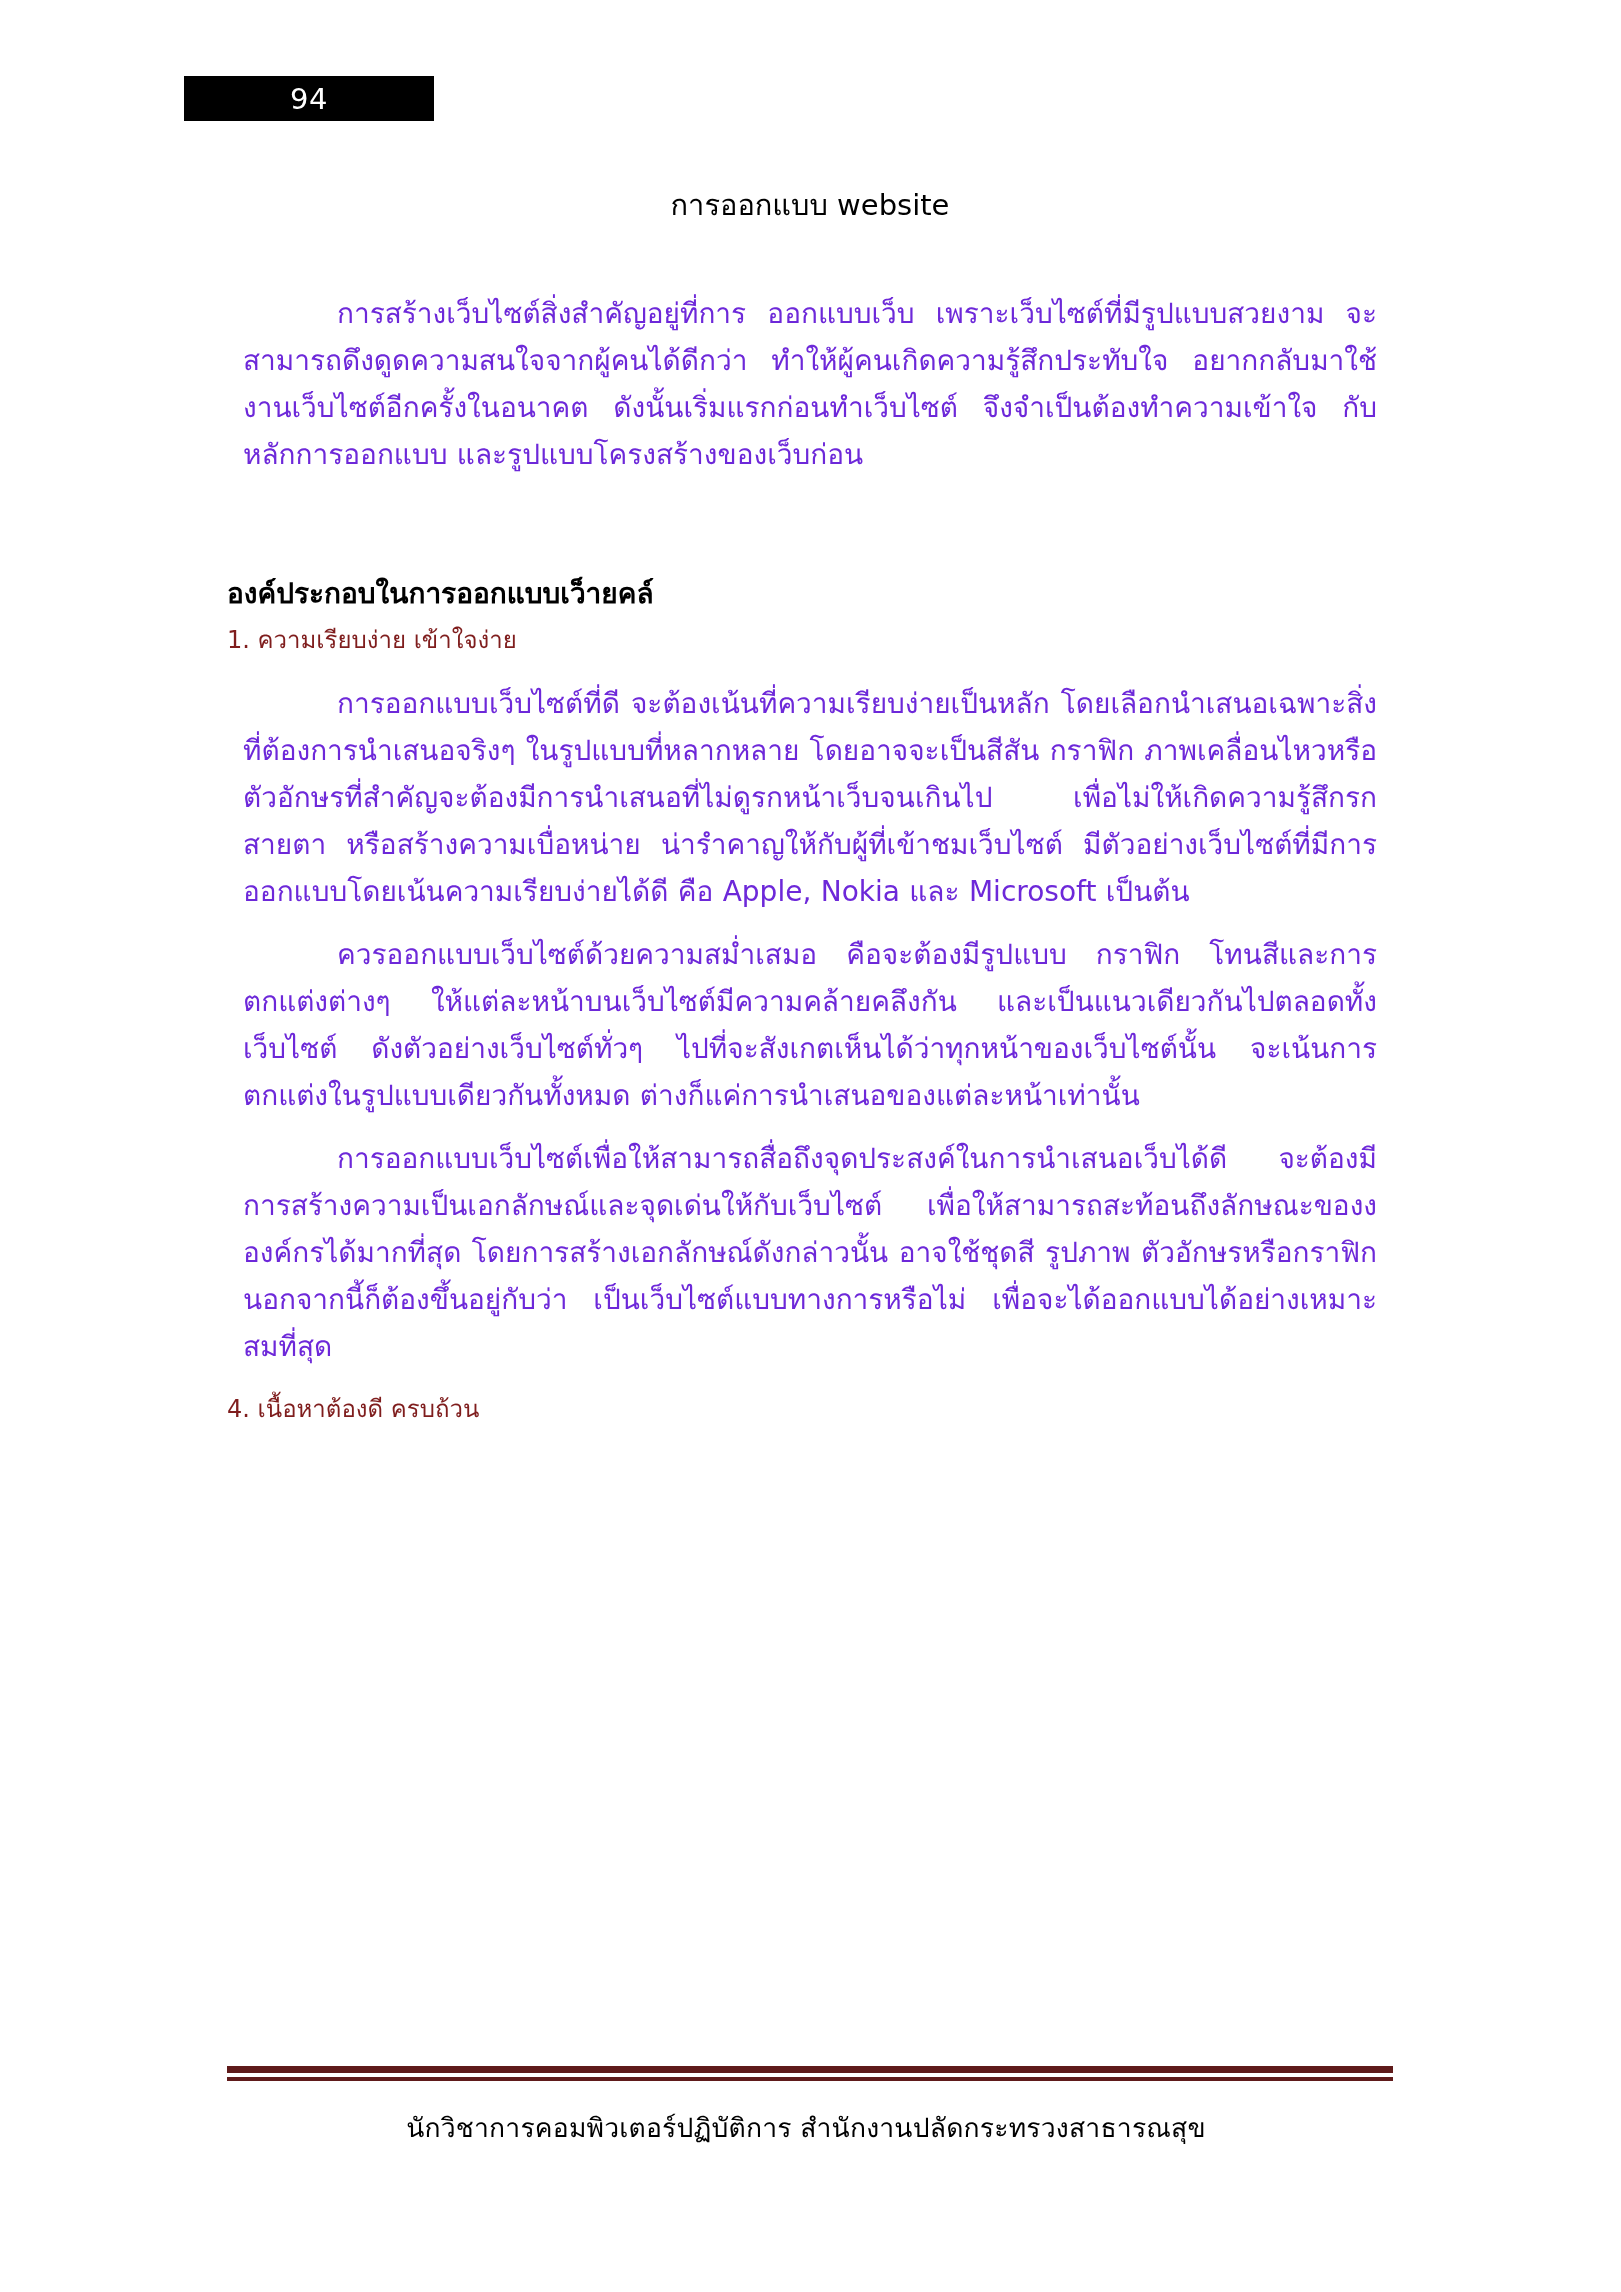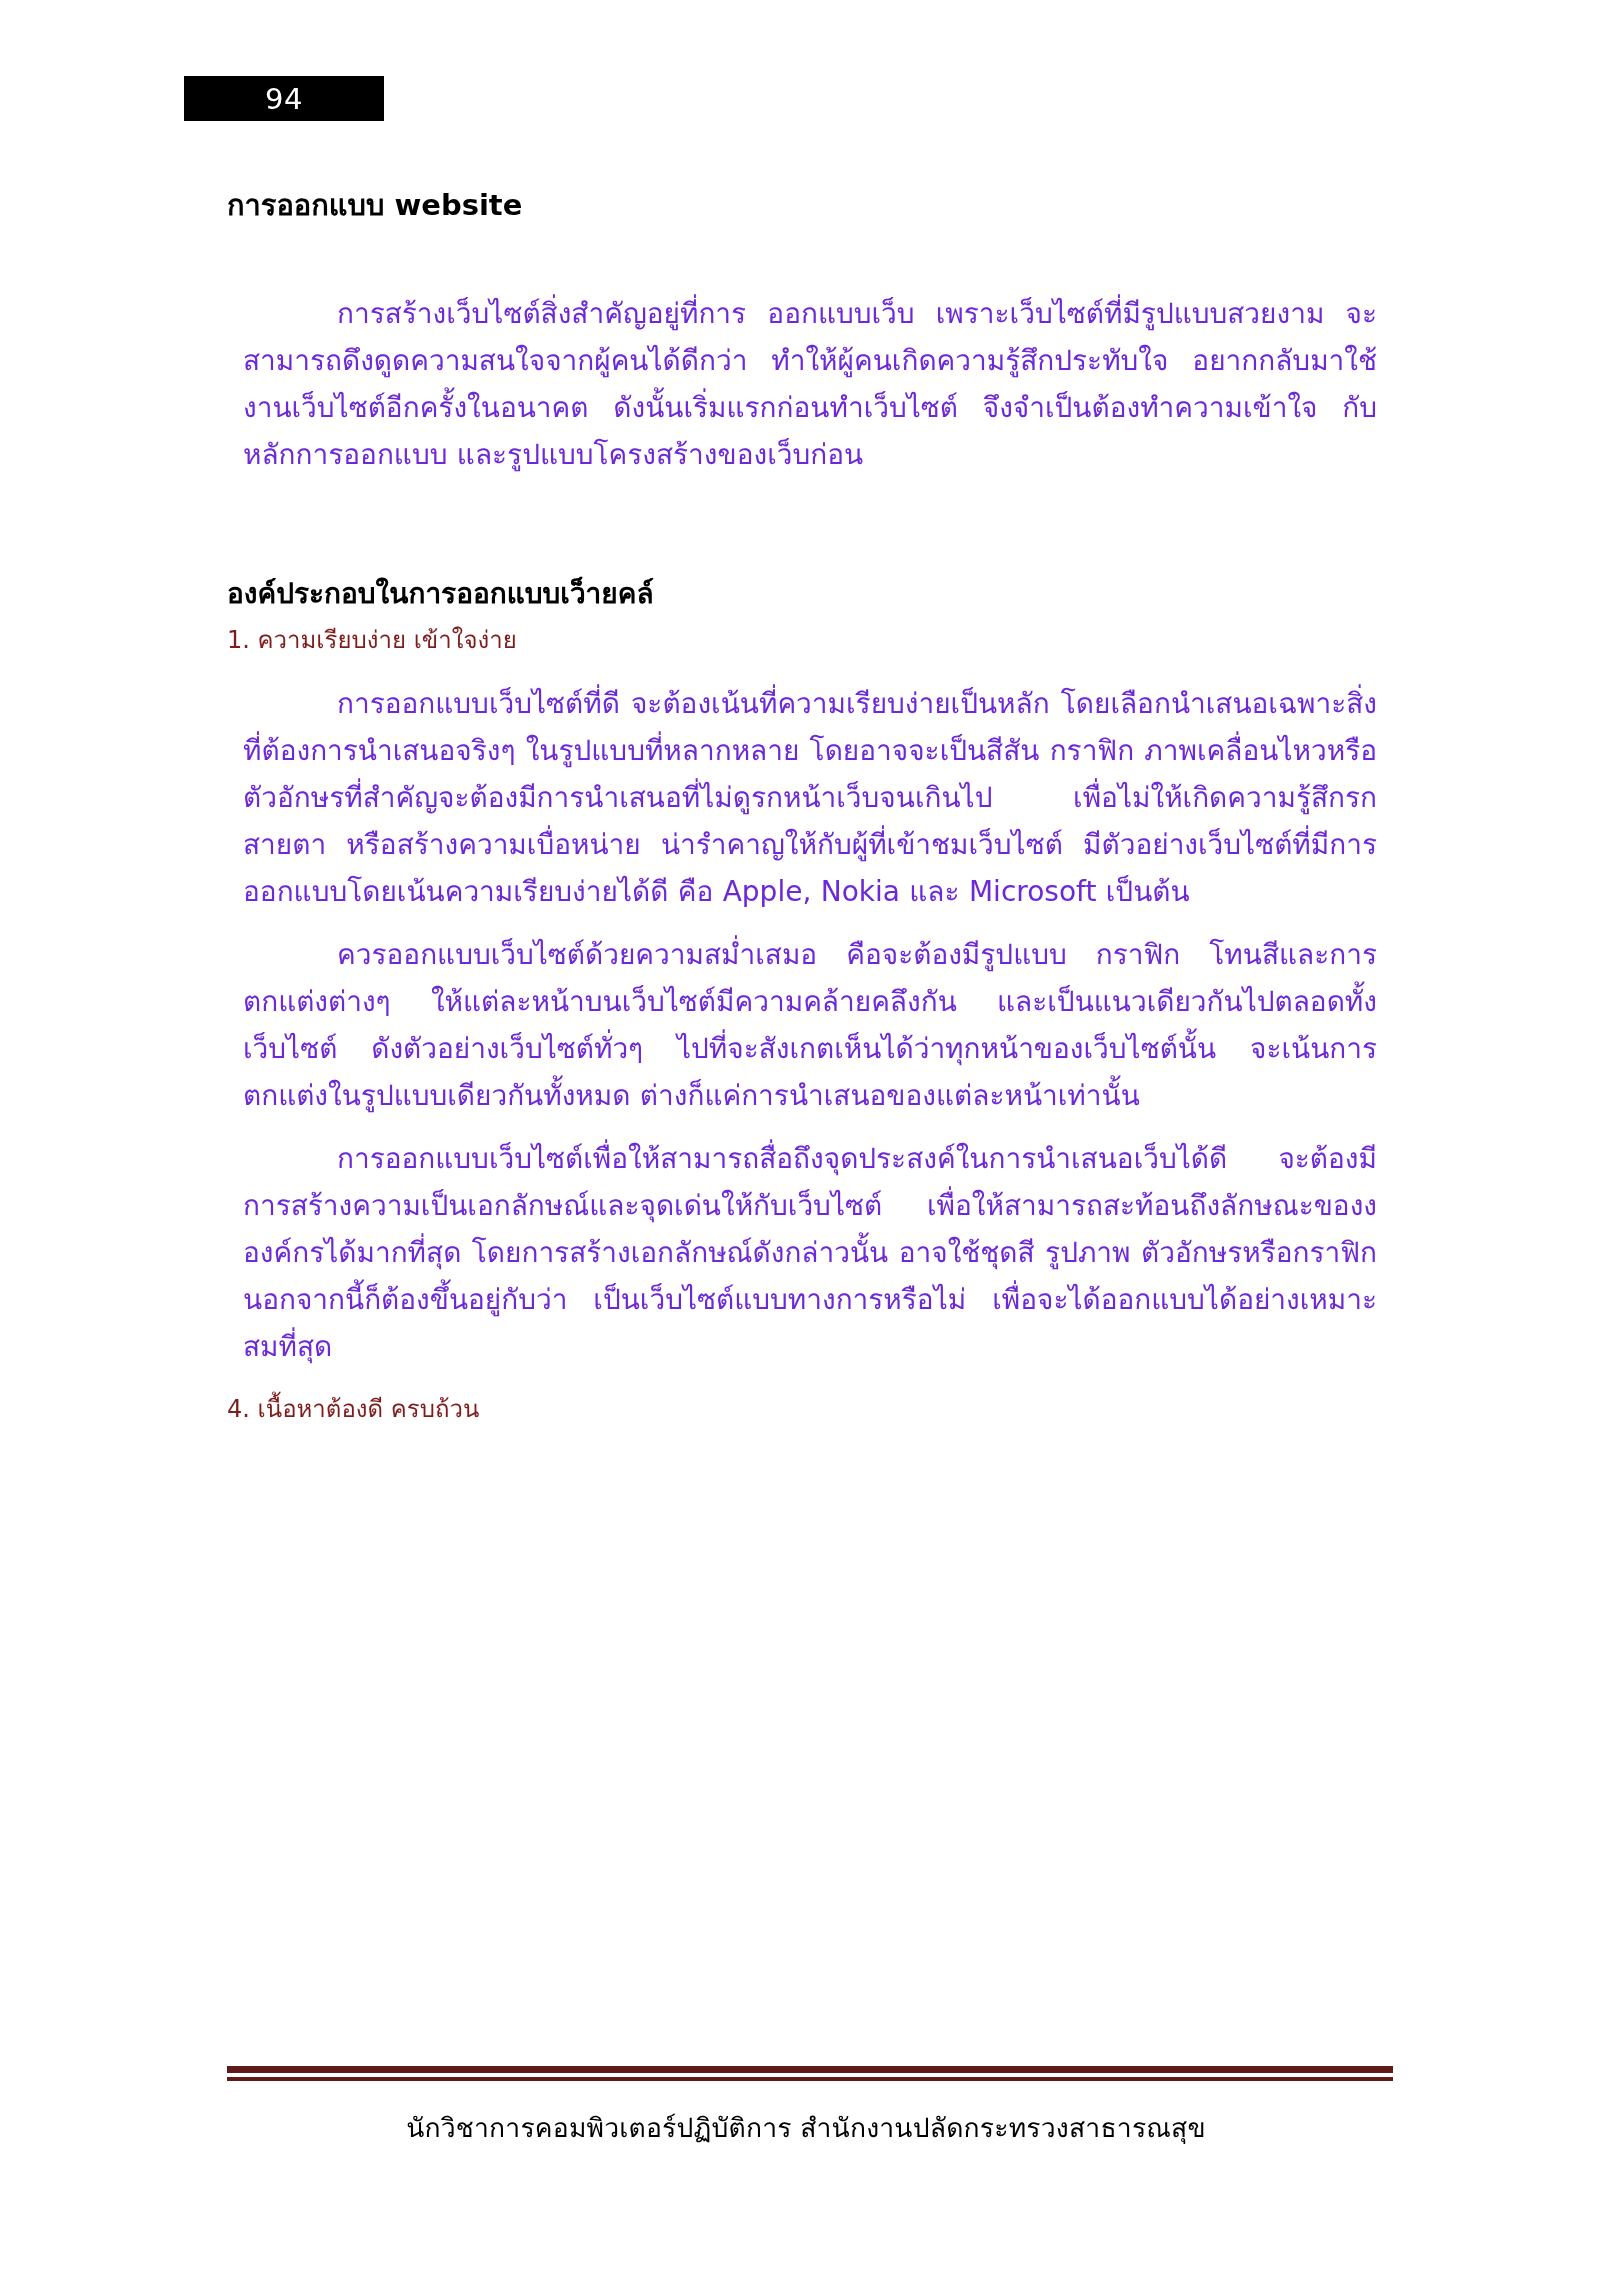--- a/index.html
+++ b/index.html
@@ -17,46 +17,46 @@
     box-sizing: border-box;
     font-family: "DejaVu Sans", "Liberation Sans", sans-serif;
     overflow: hidden;
   }
 
   
   .page-number-band {
     position: absolute;
     top: 76px;
     left: 184px;
-    width: 200px;
+    width: 250px;
     height: 45px;
     background: #000000;
     color: #ffffff;
     display: flex;
     align-items: center;
     justify-content: center;
     font-size: 29px;
     letter-spacing: 0.5px;
   }
 
   
   .content {
     position: absolute;
     top: 186px;
     left: 227px;
     width: 1166px;
   }
 
   .doc-title {
-    text-align: left;
+    text-align: center;
     font-size: 29px;
     line-height: 1.35;
     color: #000000;
     margin: 0 0 65px 0;
-    font-weight: 700;
+    font-weight: 400;
   }
 
   p.para {
     margin: 16px;
     font-size: 28px;
     line-height: 47px;
     color: #6d28d9;
     text-align: justify;
     text-justify: inter-word;
     text-indent: 94px;

